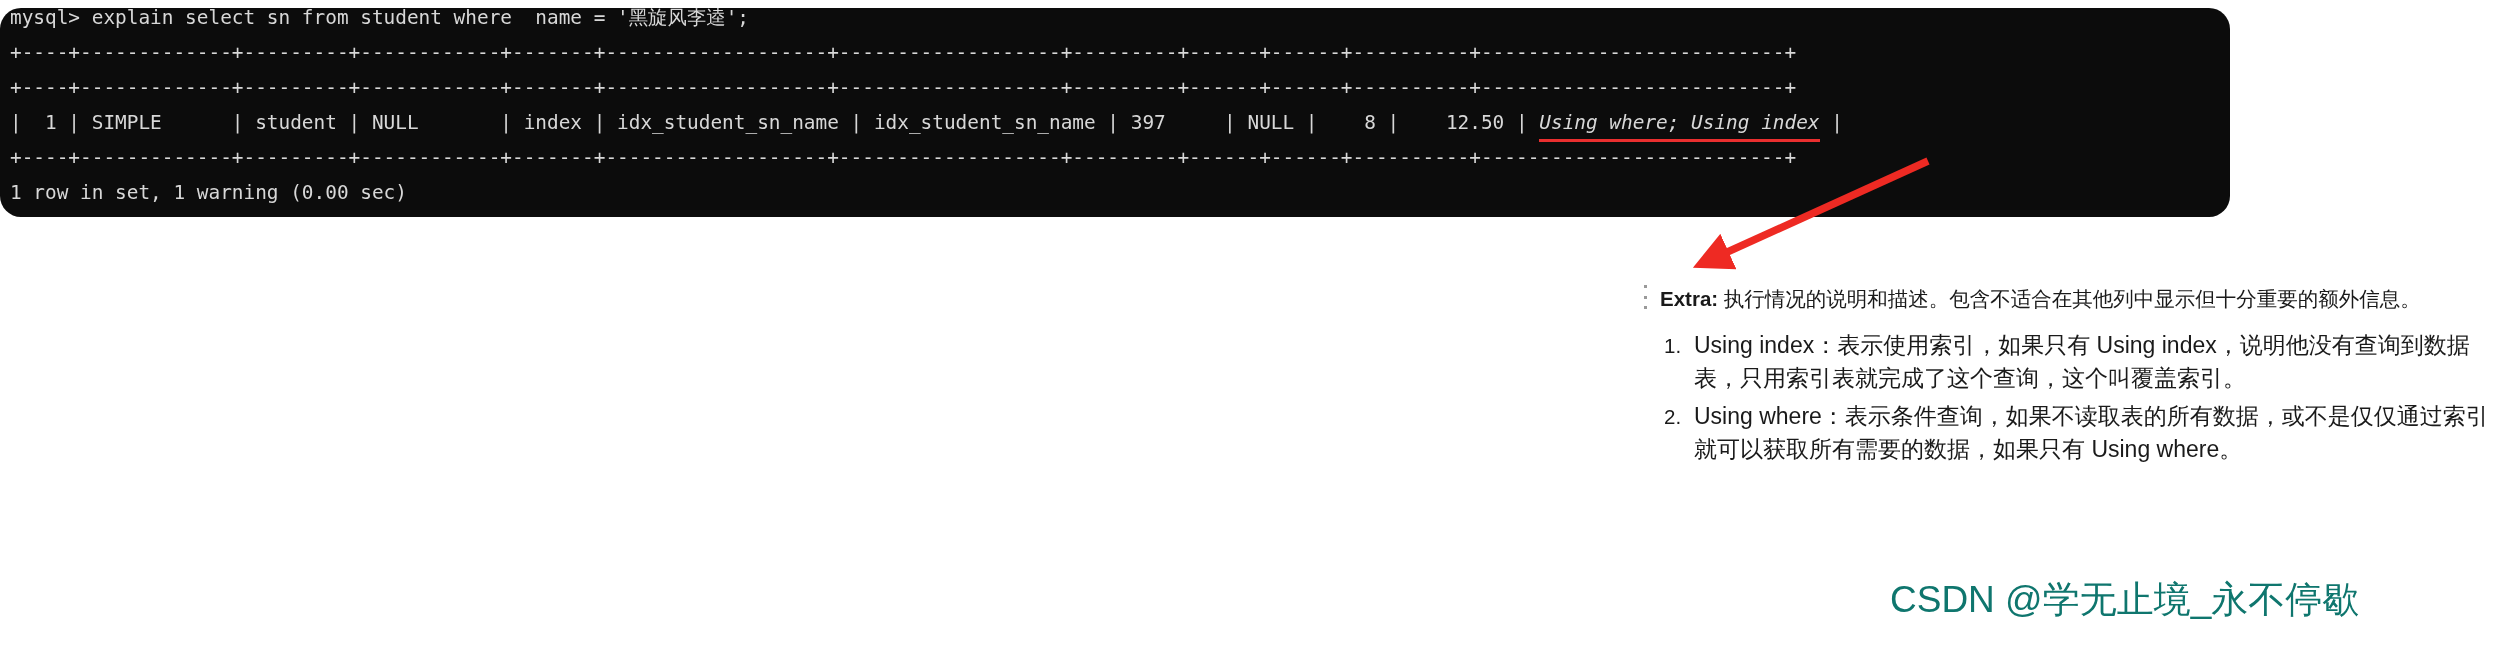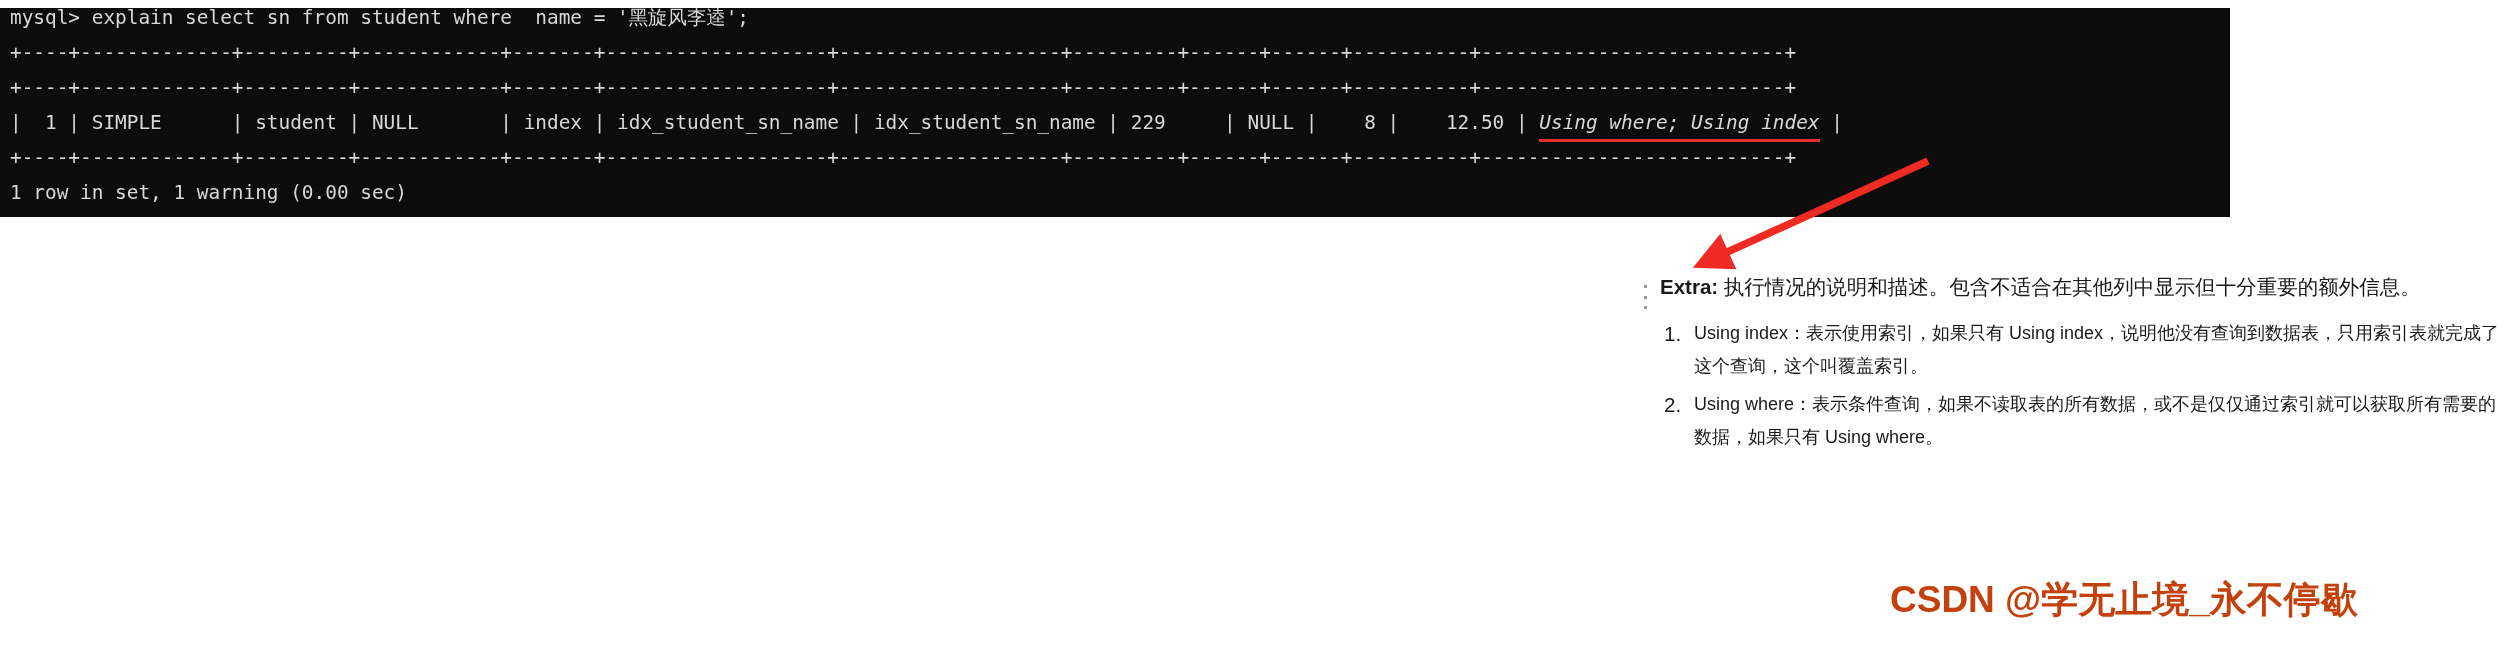--- a/index.html
+++ b/index.html
@@ -18,20 +18,21 @@
   
   #terminal {
     position: absolute;
     left: 0;
     top: 8px;
     width: 2230px;
     height: 209px;
     background: #0c0c0c;
     padding: 0;
     overflow: hidden;
+    border-radius: 21px;
   }
   .term-line {
     font-family: "DejaVu Sans Mono", "Liberation Mono", monospace;
     font-size: 19.4px;
     line-height: 35px;
     color: #d8d8d8;
     white-space: pre;
     letter-spacing: 0px;
     padding-left: 10px;
     height: 35px;
@@ -61,21 +62,21 @@
     top: 155px;
     width: 260px;
     height: 120px;
     pointer-events: none;
   }
 
   
   #annotation {
     position: absolute;
     left: 1660px;
-    top: 270px;
+    top: 282px;
     width: 840px;
     font-family: "Liberation Sans", sans-serif;
     color: #1a1a1a;
   }
   #annotation .para {
     font-size: 20.5px;
     line-height: 33px;
     margin: 0 0 14px 0;
   }
   #annotation .para b {
@@ -83,21 +84,21 @@
   }
   #annotation ol {
     margin: 0;
     padding: 0 0 0 34px;
     list-style: none;
     counter-reset: notes;
   }
   #annotation ol li {
     counter-increment: notes;
     position: relative;
-    font-size: 18px;
+    font-size: 23px;
     line-height: 33px;
     margin-bottom: 5px;
   }
   #annotation ol li::before {
     content: counter(notes) ".";
     position: absolute;
     left: -30px;
     top: 0;
     font-size: 20.5px;
   }
@@ -117,34 +118,34 @@
     height: 3px;
     background: #9a9a9a;
   }
 
   
   #watermark {
     position: absolute;
     left: 1890px;
     top: 575px;
     font-size: 37px;
-    color: #c2410c;
+    color: #0f766e;
     font-family: "Liberation Sans", sans-serif;
     white-space: nowrap;
-    font-weight: bold;
+    font-weight: normal;
   }
 </style>
 </head>
 <body>
 
 <div id="terminal">
   <div class="term-line first">mysql&gt; explain select sn from student where  name = '黑旋风李逵';</div>
   <div class="term-line">+----+-------------+---------+------------+-------+-------------------+-------------------+---------+------+------+----------+--------------------------+</div>
   <div class="term-line">+----+-------------+---------+------------+-------+-------------------+-------------------+---------+------+------+----------+--------------------------+</div>
-  <div class="term-line" id="term-row-data"><span>|  1 | SIMPLE      | student | NULL       | index | idx_student_sn_name | idx_student_sn_name | 229     | NULL |    8 |    12.50 | </span><span class="hl">Using where; Using index</span><span> |</span></div>
+  <div class="term-line" id="term-row-data"><span>|  1 | SIMPLE      | student | NULL       | index | idx_student_sn_name | idx_student_sn_name | 397     | NULL |    8 |    12.50 | </span><span class="hl">Using where; Using index</span><span> |</span></div>
   <div class="term-line">+----+-------------+---------+------------+-------+-------------------+-------------------+---------+------+------+----------+--------------------------+</div>
   <div class="term-line">1 row in set, 1 warning (0.00 sec)</div>
 </div>
 
 <div id="arrow-annotation">
   <svg width="260" height="120" viewBox="0 0 260 120">
     <defs>
       <marker id="arrowhead" markerWidth="5.2" markerHeight="5.2" refX="2.4" refY="2.6" orient="auto">
         <polygon points="0,0 5.2,2.6 0,5.2" fill="#ee2a23"></polygon>
       </marker>

